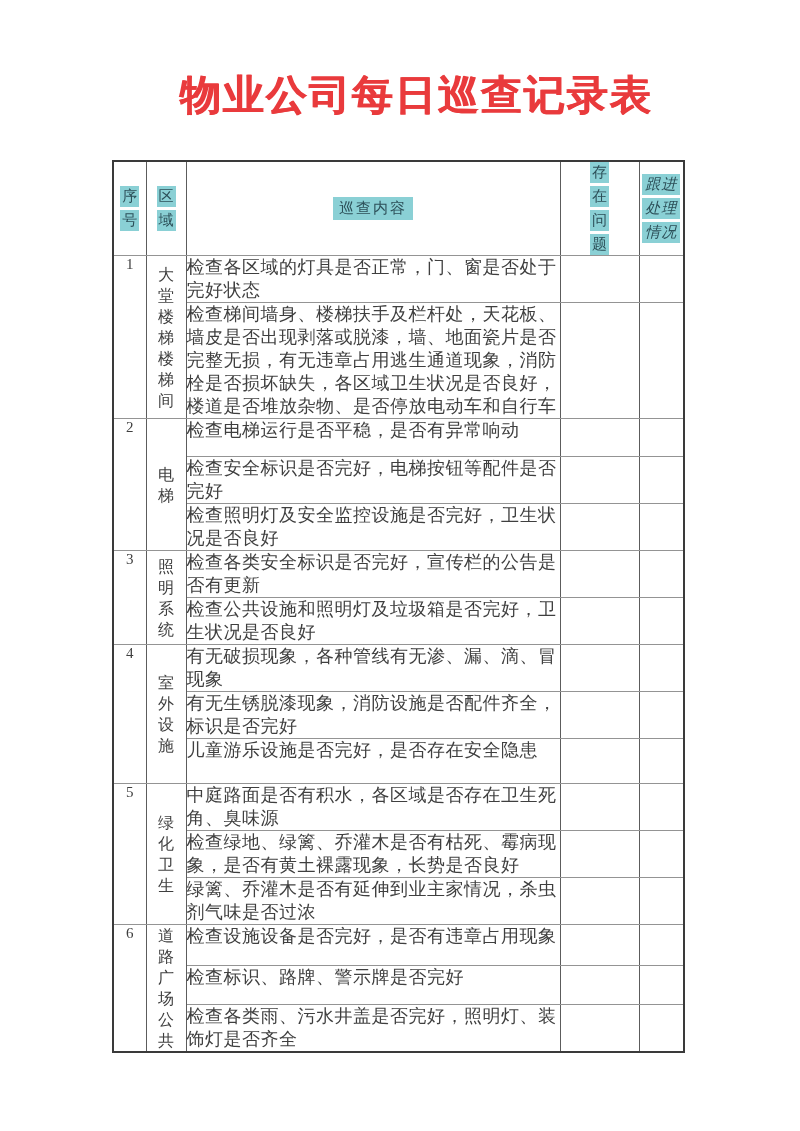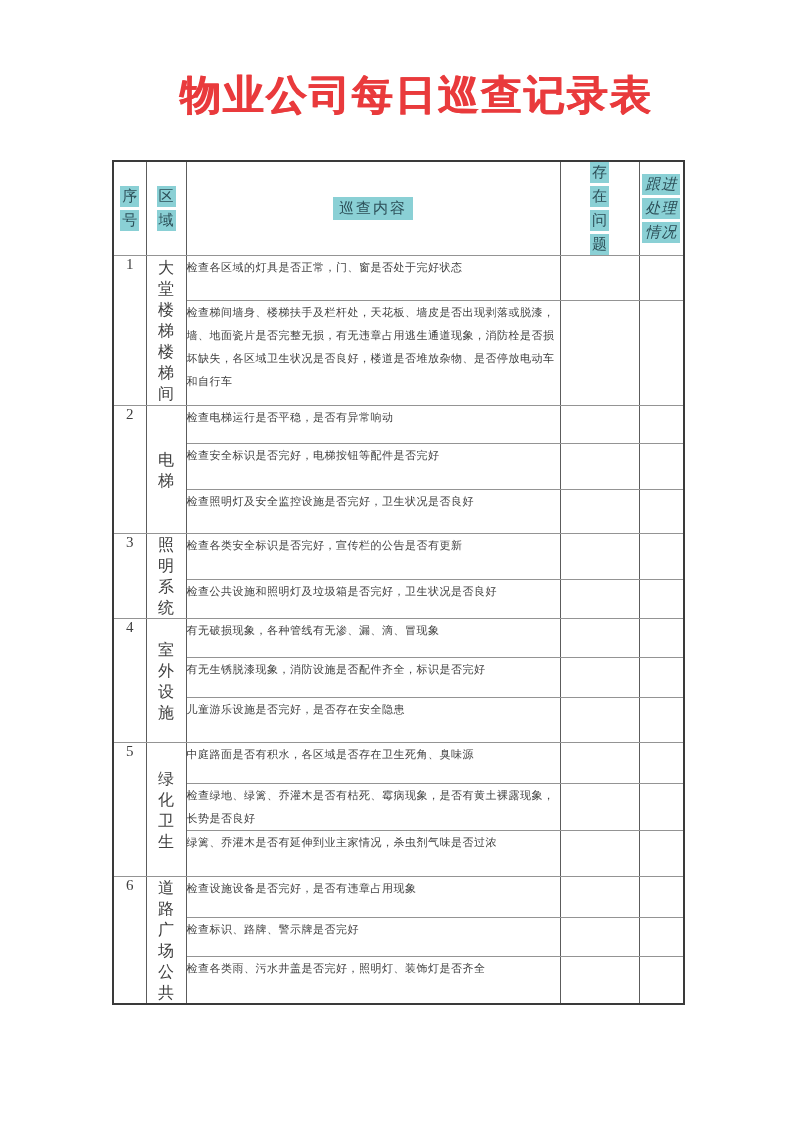--- a/index.html
+++ b/index.html
@@ -31,21 +31,21 @@
     background:var(--hl-color,#8ad0d5);color:#2c4f58;
     font-size:15px;line-height:19px;padding:1px 2px;white-space:nowrap;
   }
   .hl.wide{letter-spacing:2px;padding:2px 6px;}
   .hl.pair{letter-spacing:1px;padding:1px 3px;font-style:italic;}
   td.serial-cell{vertical-align:top;text-align:center;padding-top:7px;font-size:15px;}
   td.area-cell{vertical-align:middle;text-align:center;}
   .area-char{display:block;font-size:16px;line-height:21px;}
   td.content-cell{
     vertical-align:top;padding:5px 14px 2px 12px;
-    font-size:11px;line-height:23px;letter-spacing:0.5px;text-align:left;
+    font-size:18px;line-height:23px;letter-spacing:0.5px;text-align:left;
   }
   td.problem-cell, td.followup-cell{background:#fff;}
 </style>
 </head>
 <body>
 
 <div class="sheet">
   <h1 class="page-title">物业公司每日巡查记录表</h1>
 
   <table class="inspect">

